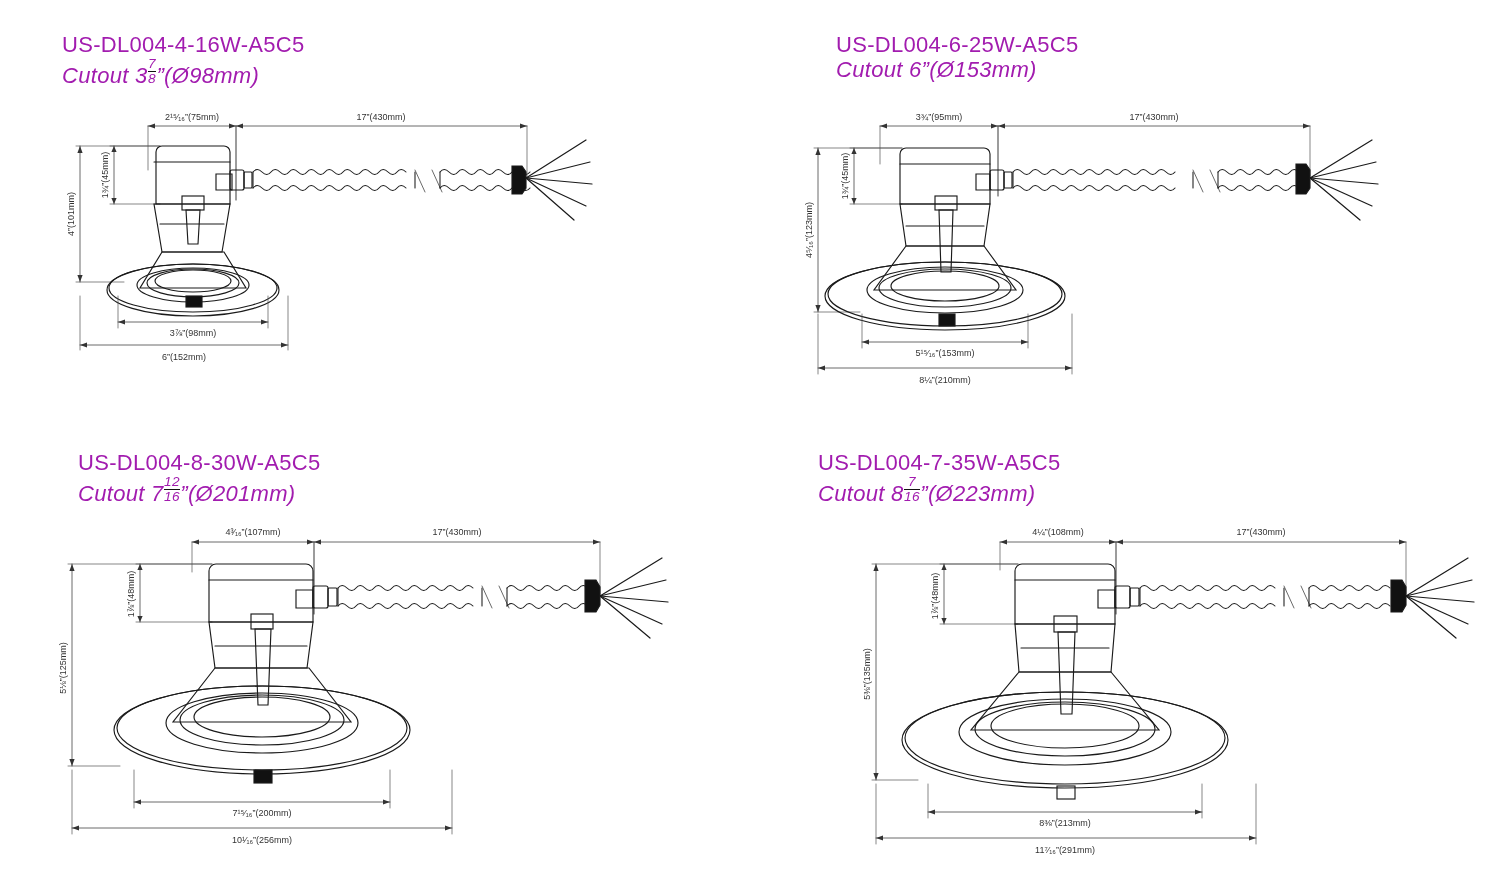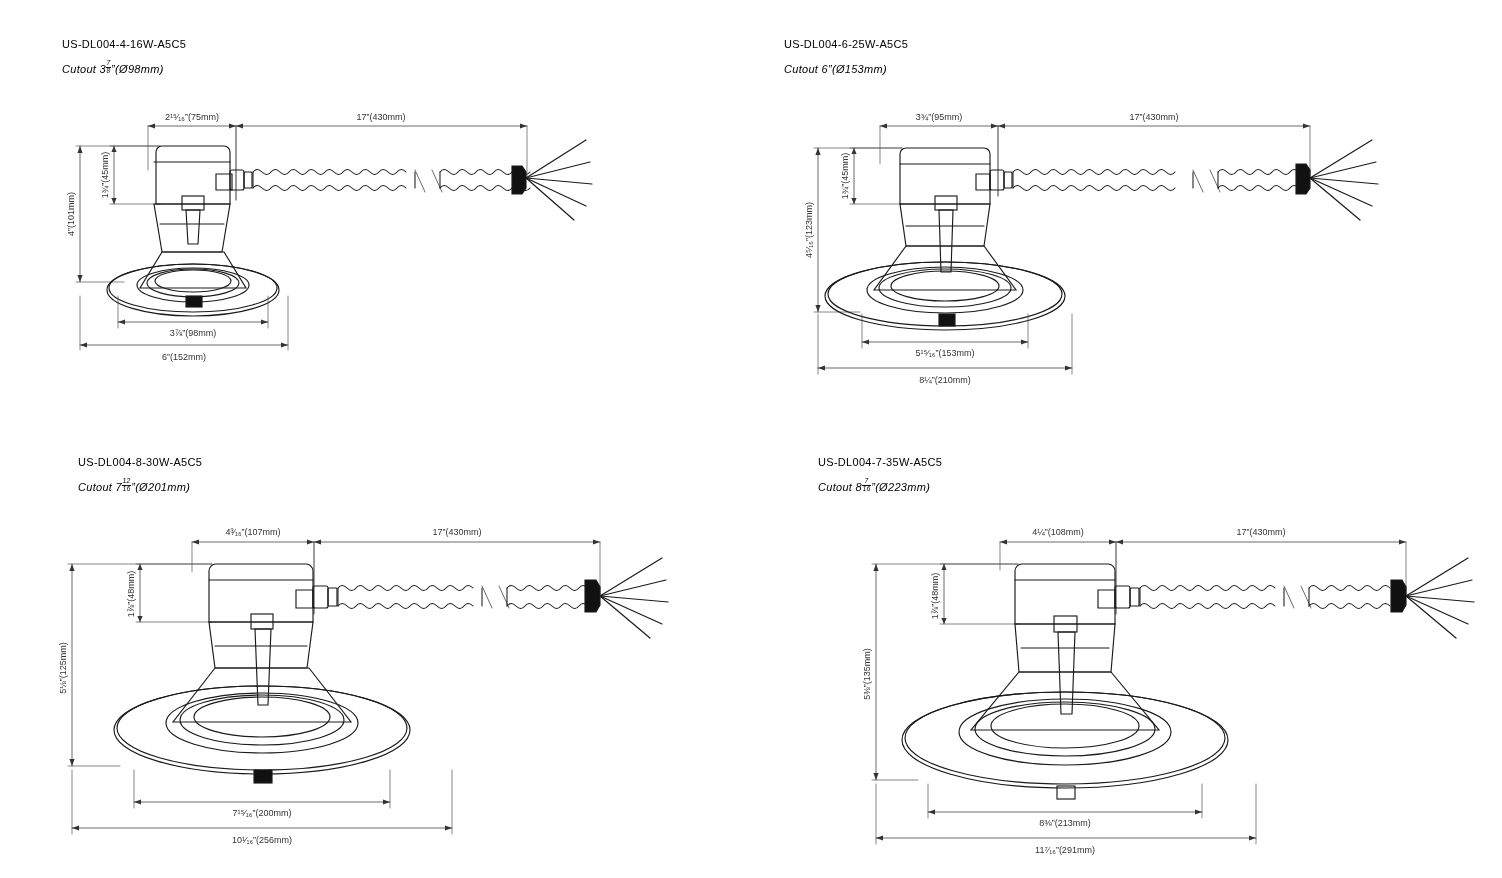--- a/index.html
+++ b/index.html
@@ -1,19 +1,19 @@
 <!DOCTYPE html>
 <html><head>
 <meta charset="utf-8">
 <style>
   html,body{margin:0;padding:0;background:#ffffff;}
   body{width:1502px;height:878px;font-family:"Liberation Sans",sans-serif;color:#111;overflow:hidden;}
   .sheet{position:relative;width:1502px;height:878px;}
   .panel{position:absolute;}
-  .title{font-size:11px;line-height:21px;letter-spacing:.3px;color:#000000;white-space:nowrap;}
+  .title{font-size:22px;line-height:21px;letter-spacing:.3px;color:#a21caf;white-space:nowrap;}
   .title .l2{display:block;margin-top:4px;font-style:italic;}
   .fr{display:inline-block;vertical-align:-.12em;font-size:.62em;line-height:1;text-align:center;position:relative;top:-.12em;}
   .fr .n{display:block;border-bottom:1px solid #111;padding:0 .5px;}
   .fr .d{display:block;padding:0 .5px;}
   .dwg{position:absolute;left:0;top:0;}
   .dimtxt{font-size:9px;fill:#333;font-family:"Liberation Sans",sans-serif;}
   svg{display:block;}
   .ln{stroke:#1a1a1a;fill:none;}
   .thin{stroke:#444;stroke-width:.8;}
   .ext{stroke:#555;stroke-width:.7;}
@@ -133,21 +133,21 @@
 
     <text class="dimtxt" x="152" y="20" text-anchor="middle">2¹⁵⁄₁₆”(75mm)</text>
     <text class="dimtxt" x="341" y="20" text-anchor="middle">17”(430mm)</text>
     <text class="dimtxt" x="34" y="114" text-anchor="middle" transform="rotate(-90 34 114)">4”(101mm)</text>
     <text class="dimtxt" x="68" y="75" text-anchor="middle" transform="rotate(-90 68 75)">1¾”(45mm)</text>
     <text class="dimtxt" x="153" y="236" text-anchor="middle">3⅞”(98mm)</text>
     <text class="dimtxt" x="144" y="260" text-anchor="middle">6”(152mm)</text>
   </svg>
   </div>
 
-  <div class="panel" style="left:784px;top:34px;">
+  <div class="panel" style="left:836px;top:34px;">
     <div class="title">
       <span>US-DL004-6-25W-A5C5</span>
       <span class="l2"><span>Cutout </span><span>6</span><span>”(Ø153mm)</span></span>
     </div>
   </div>
 
   <div class="dwg" style="left:790px;top:100px;">
   <svg width="700" height="290" viewBox="0 0 700 290">
     <g class="ln" stroke-width="1.15" stroke-linecap="round">
       <g class="ext">

